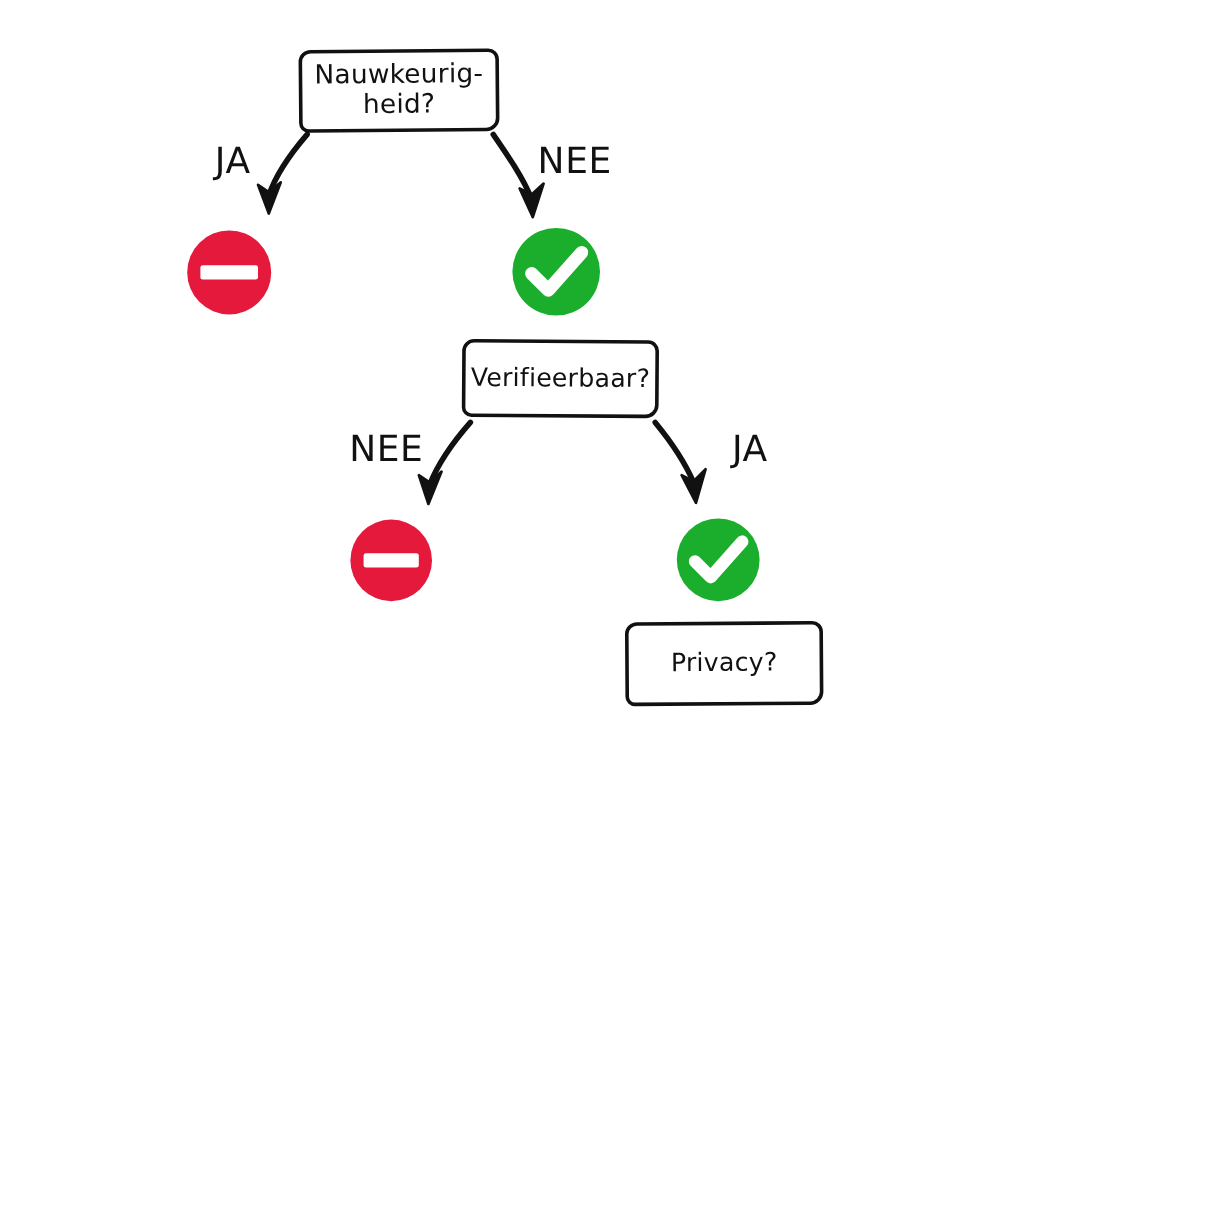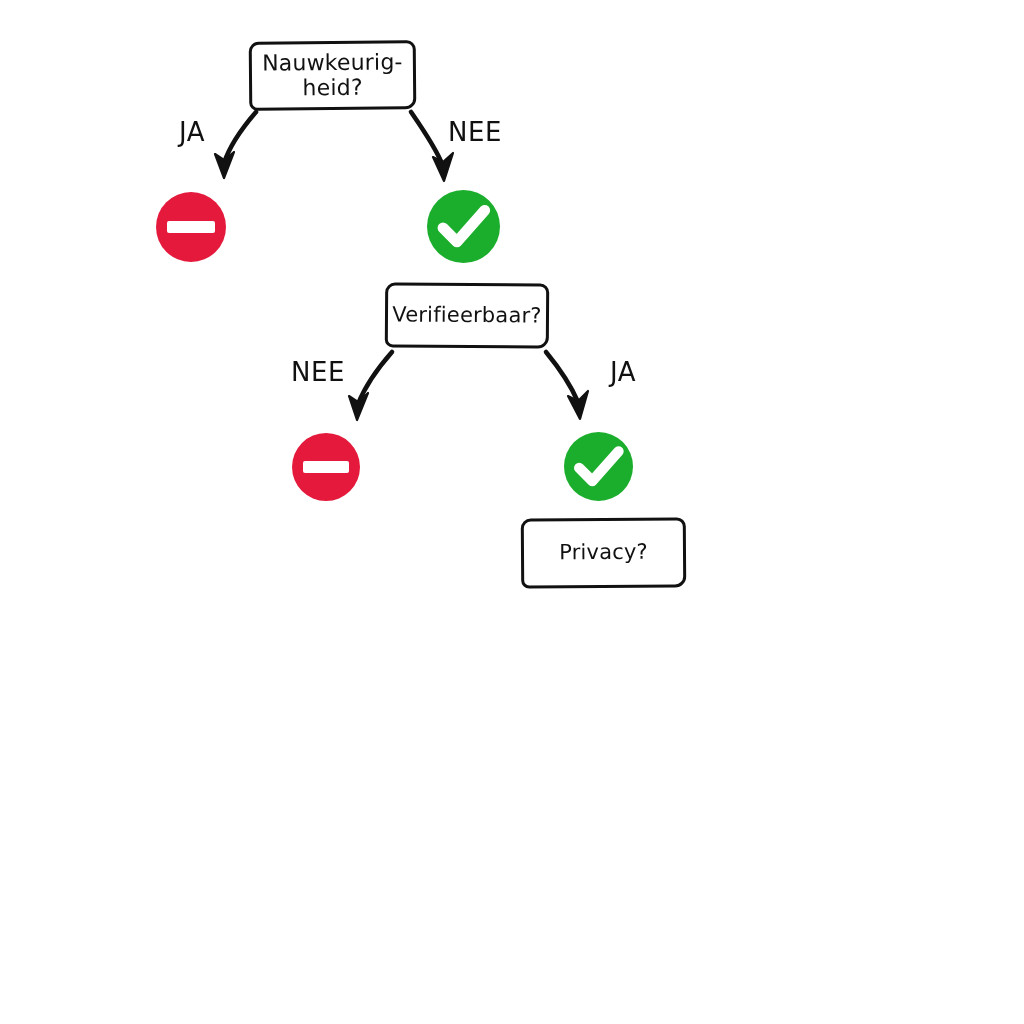--- a/index.html
+++ b/index.html
@@ -63,21 +63,21 @@
     left: 521px;  top: 518px;
     width: 165px; height: 70px;
     font-size: 21px;
     transform: rotate(-0.4deg);
   }
 
   
   .edge-label {
     position: absolute;
     color: #111111;
-    font-size: 26px;
+    font-size: 30px;
     font-weight: 400;
     letter-spacing: 0.5px;
     white-space: nowrap;
     font-family: "DejaVu Sans", "Liberation Sans", sans-serif;
   }
   #edge-label-1 { left: 179px; top: 117px; }   
   #edge-label-2 { left: 448px; top: 117px; }   
   #edge-label-3 { left: 291px; top: 357px; }   
   #edge-label-4 { left: 610px; top: 357px; }   
 

